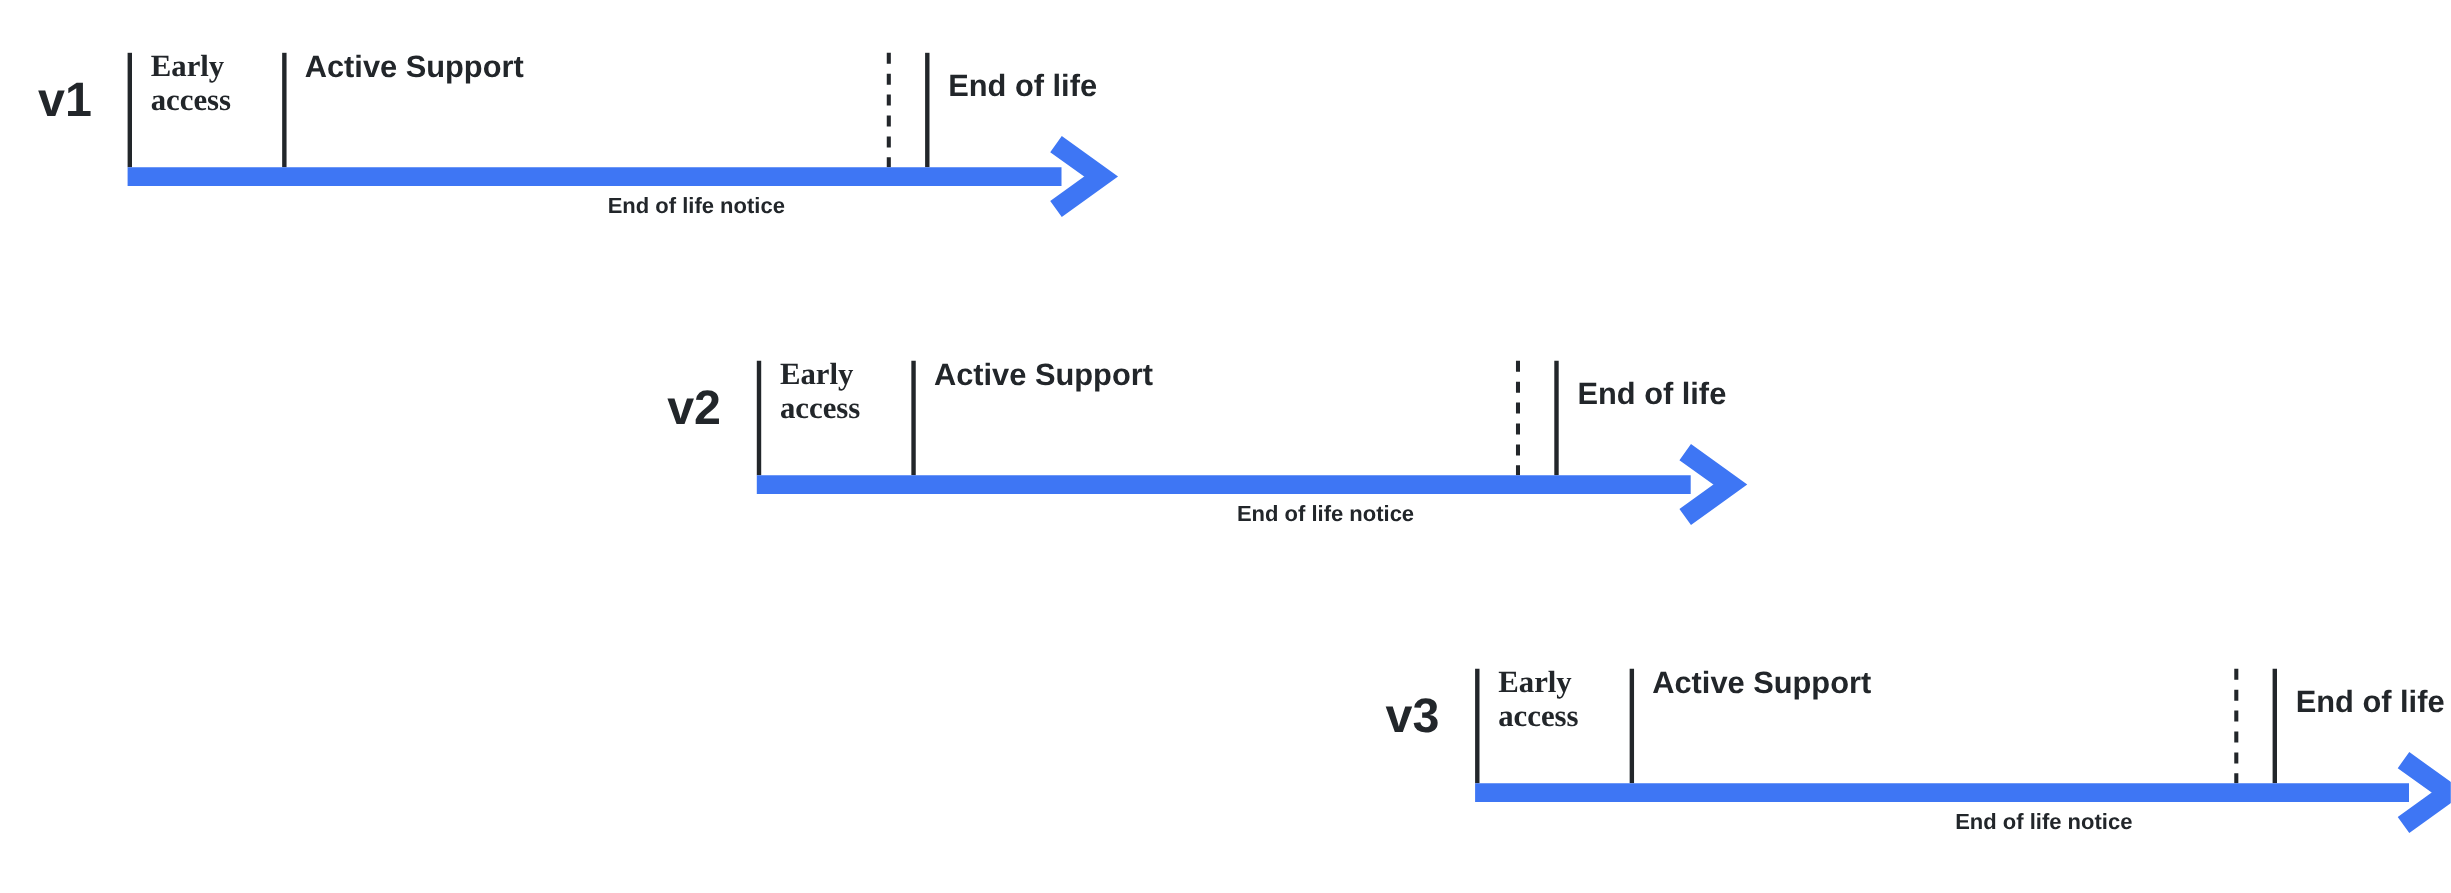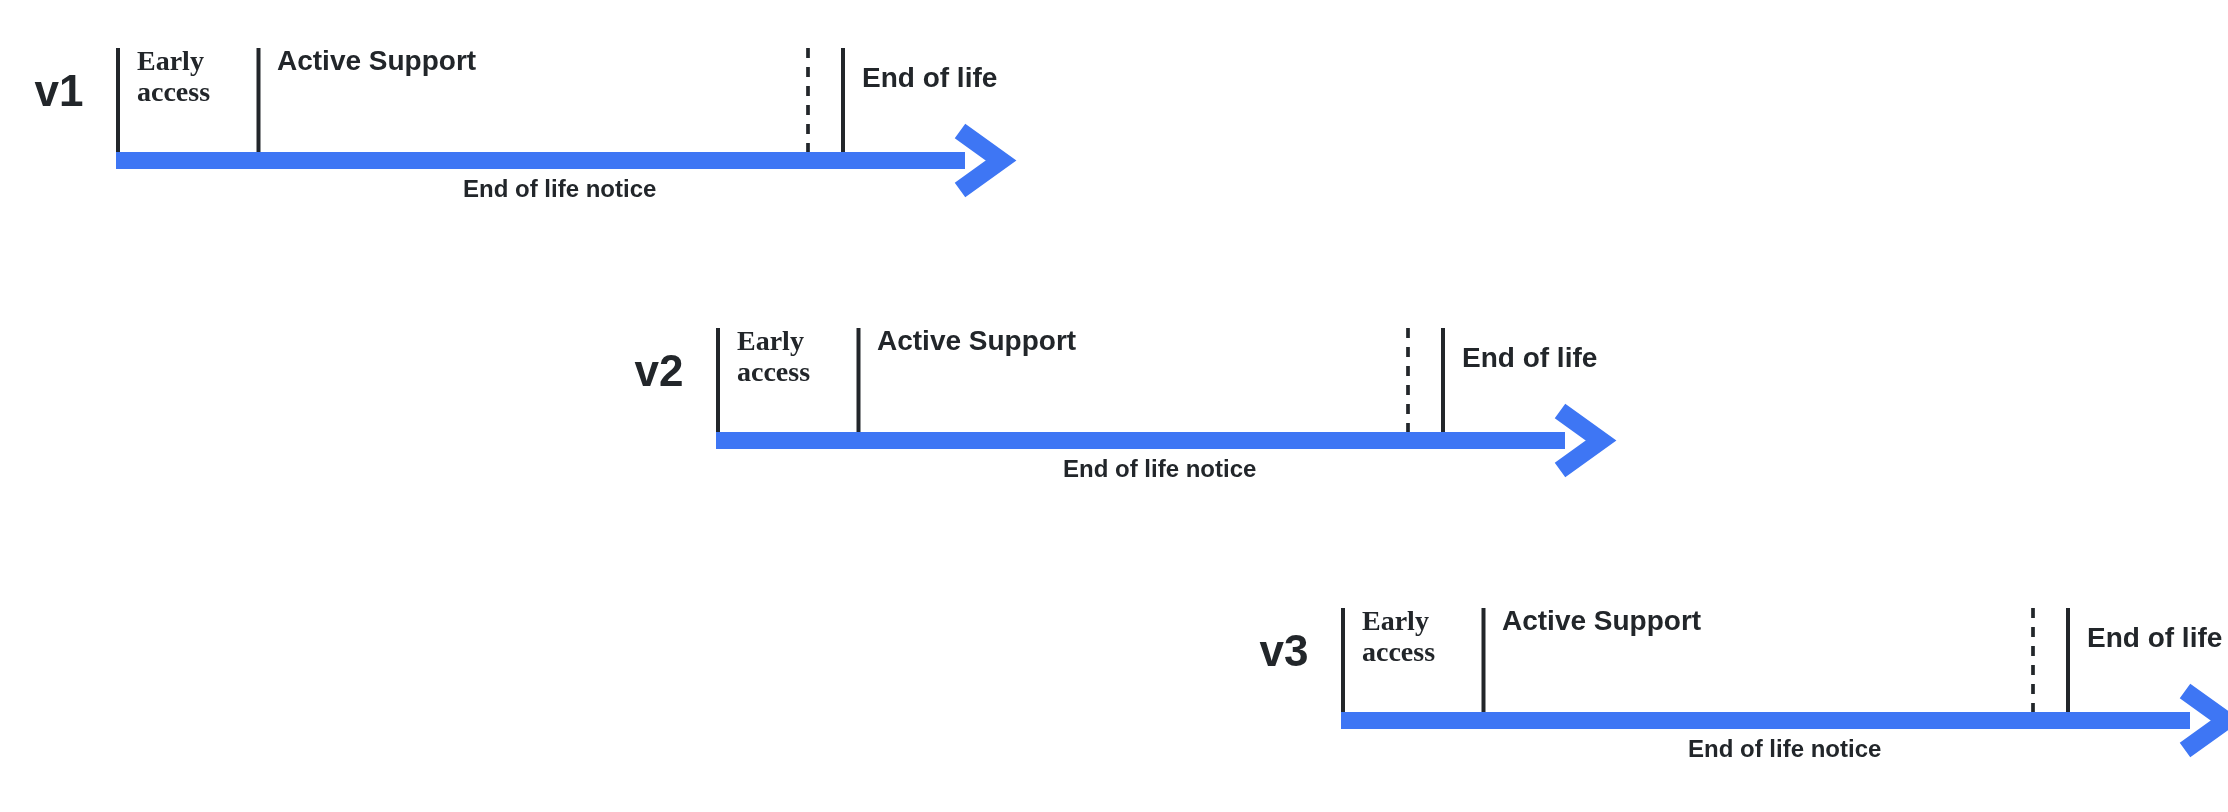--- a/index.html
+++ b/index.html
@@ -13,21 +13,21 @@
     background:var(--bg);
     position:relative;
     overflow:hidden;
     font-family:"Liberation Sans", sans-serif;
   }
   .timeline{
     position:absolute;
     width:1060px;height:230px;
   }
   #tl-v1{left:0;top:0;}
-  #tl-v2{left:600px;top:280px;}
+  #tl-v2{left:572px;top:280px;}
   #tl-v3{left:1225px;top:560px;}
   .tl-svg{position:absolute;left:0;top:0;}
   .tick{
     stroke:var(--ink);
     stroke-width:4;
   }
   .tick.dashed{
     stroke-width:3.7;
     stroke-dasharray:10 9;
   }
@@ -60,22 +60,22 @@
     font-weight:700;
     color:var(--ink);
     white-space:pre-line;
   }
   .phase.early{left:137px;font-family:Liberation Serif, serif;}
   .phase.active{left:277px;}
   .phase.eol{left:862px;white-space:nowrap;margin-top:17px;}
   .notice{
     position:absolute;
     left:463px;top:173px;width:340px;
-    text-align:left;
-    font-size:24px;line-height:31px;
+    text-align:center;
+    font-size:20px;line-height:31px;
     font-weight:700;
     color:var(--ink);
     white-space:nowrap;
   }
 </style>
 </head>
 <body>
 
 <div class="timeline" id="tl-v1">
   <svg class="tl-svg" width="1060" height="230" viewBox="0 0 1060 230">

